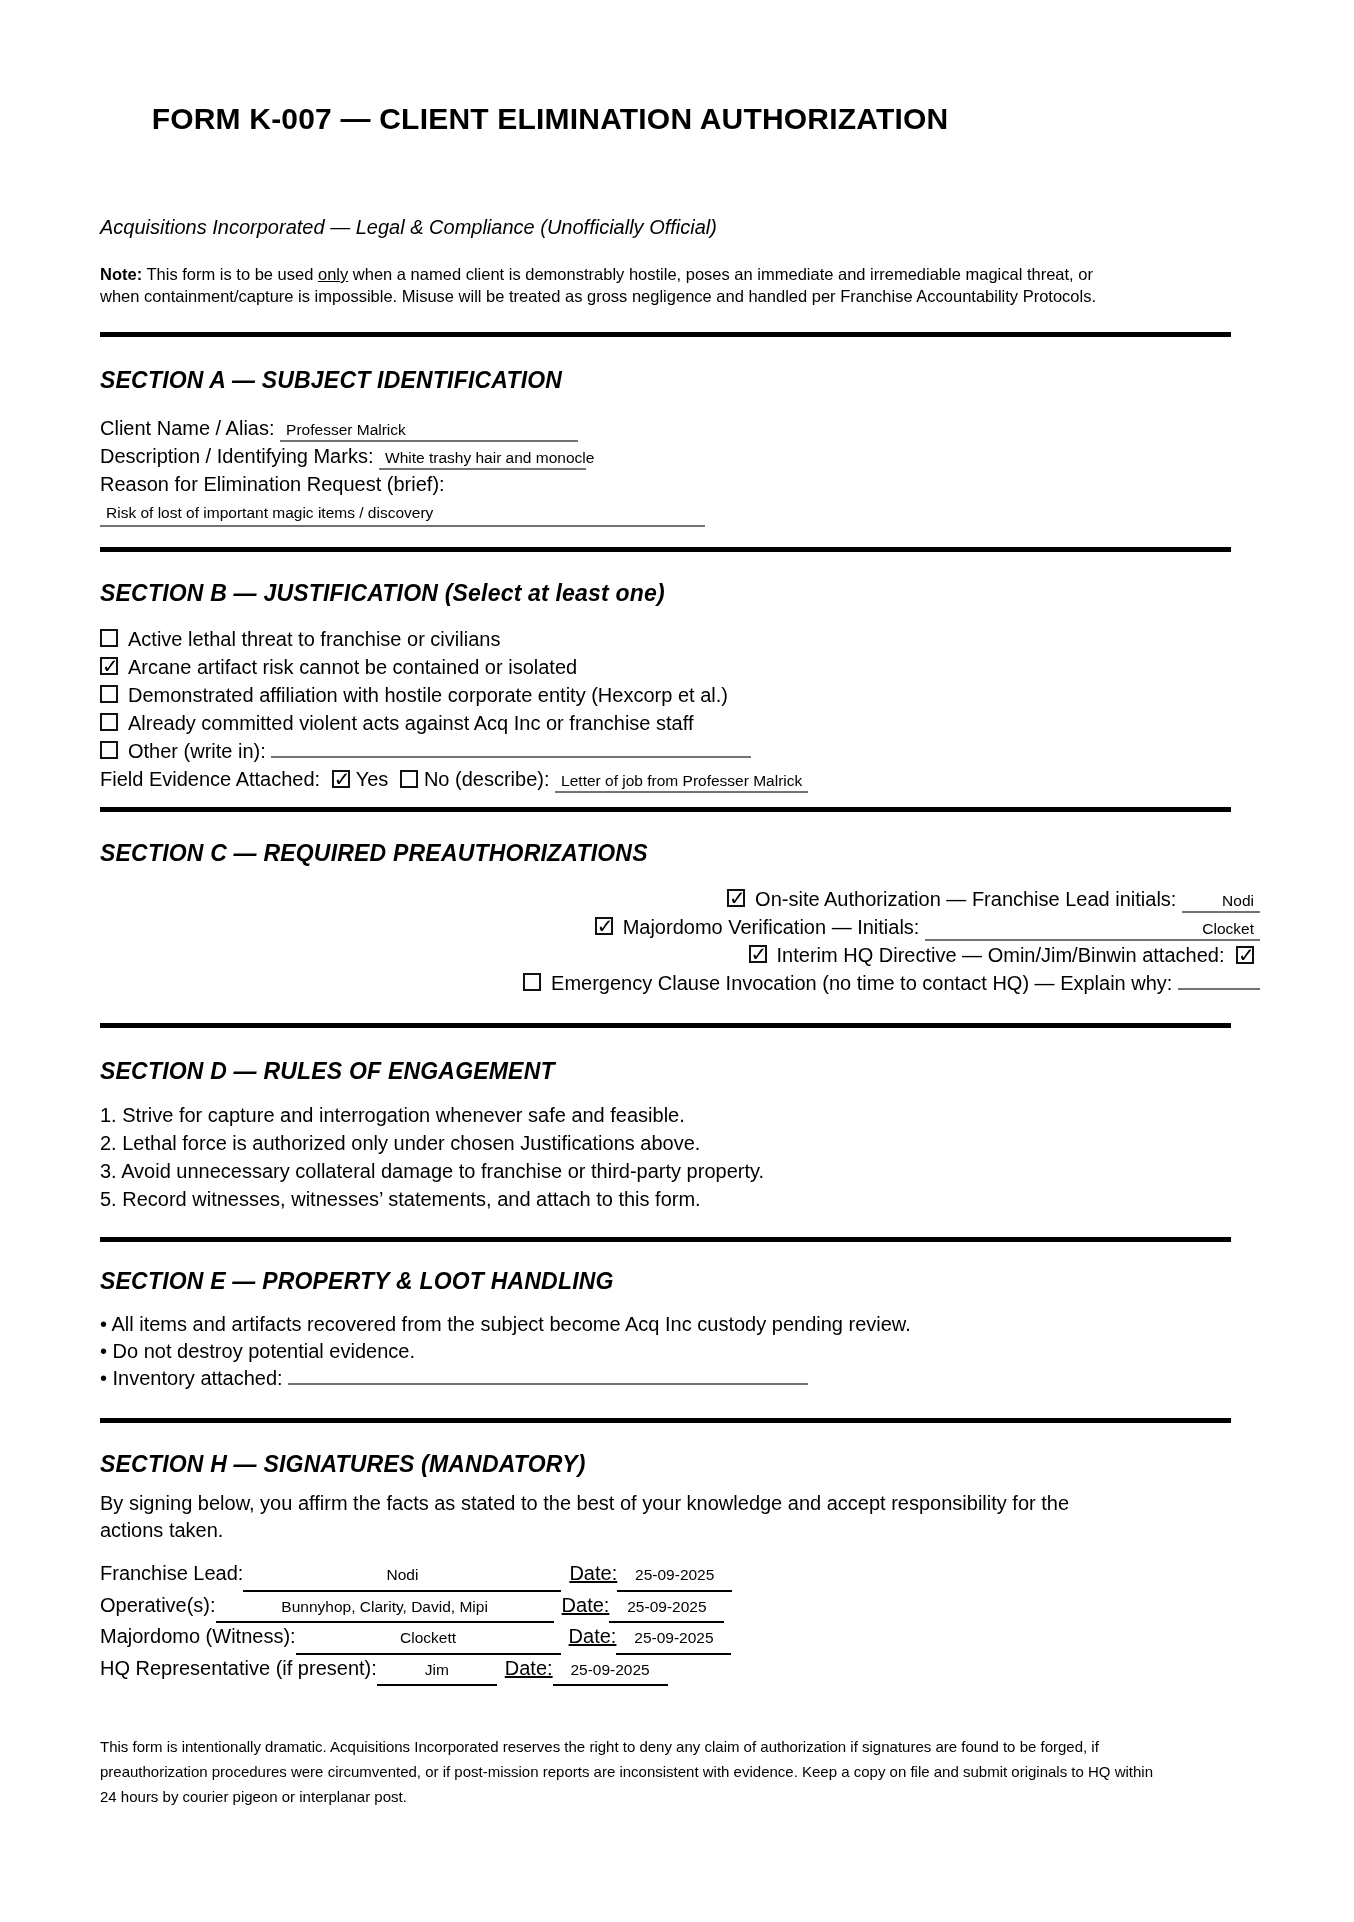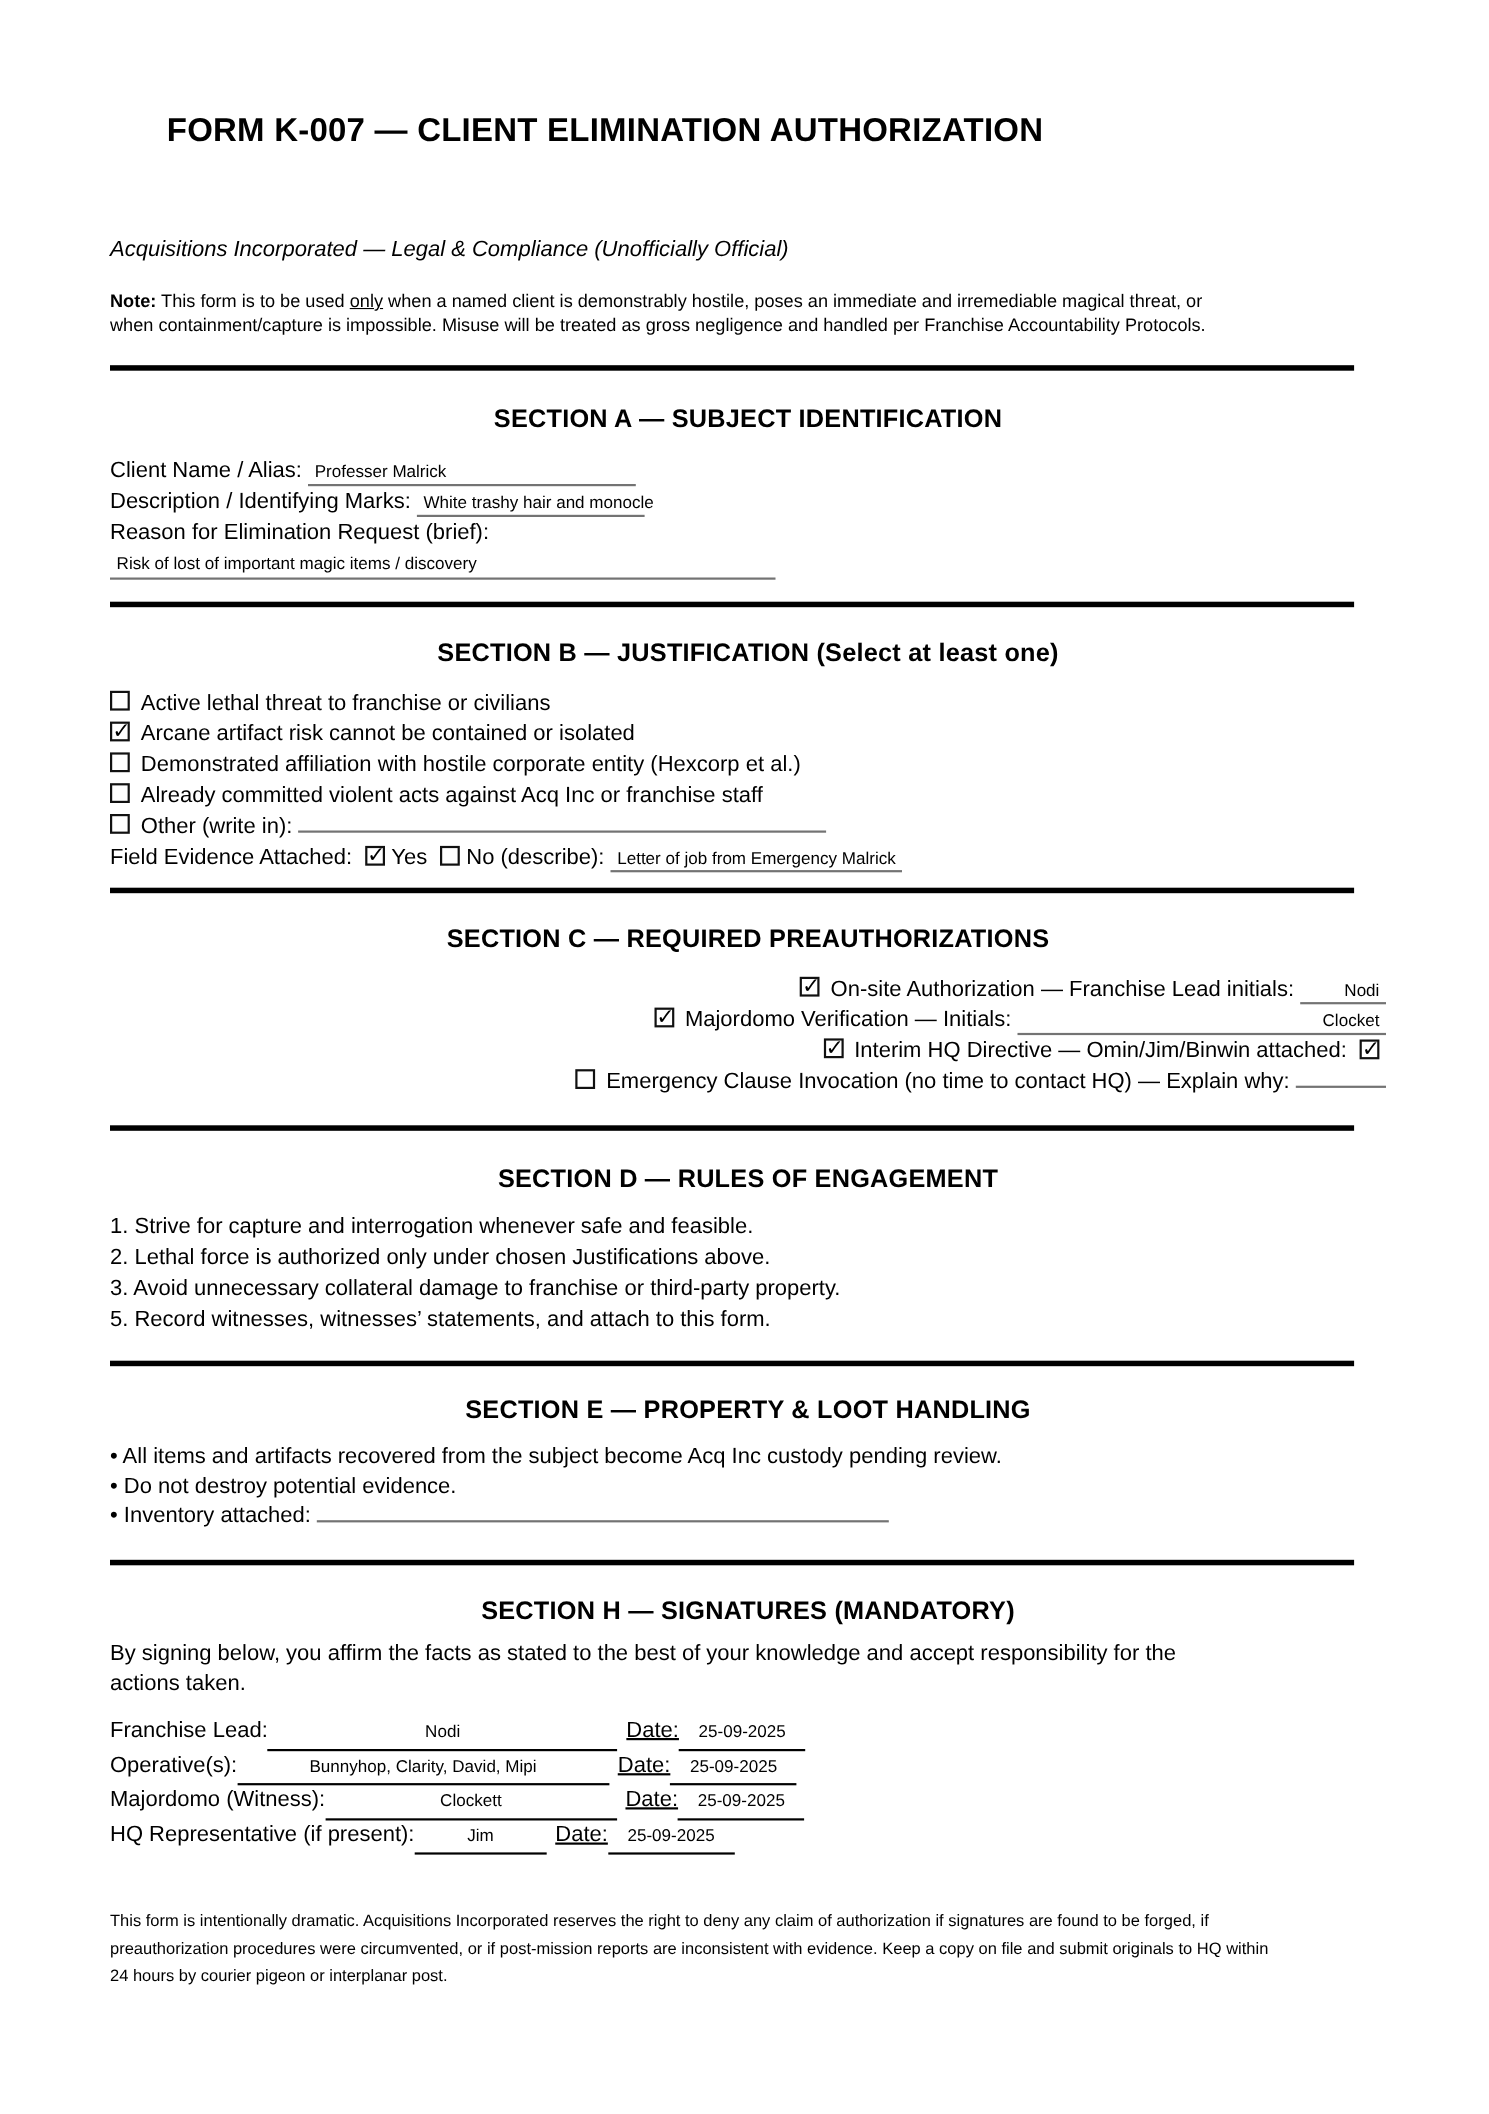--- a/index.html
+++ b/index.html
@@ -15,21 +15,21 @@
   .doc-title{
     padding-top:102px;width:900px;text-align:center;
     font-size:30px;font-weight:700;letter-spacing:.2px;
   }
   .subtitle{margin-top:80px;font-size:20px;font-style:italic;}
   .note{margin-top:24px;font-size:16.5px;line-height:22px;}
   .note b{font-weight:700;}
   .note .ul{text-decoration:underline;}
   .rule{width:1131px;height:5px;background:#000;border:none;margin:0;}
   .r1{margin-top:25px;}
-  .sec-head{font-size:23px;font-weight:700;letter-spacing:.2px;text-align:center;}
+  .sec-head{font-size:23px;font-weight:700;font-style:italic;letter-spacing:.2px;}
   .h-a{margin-top:30px;}
   .row{font-size:20px;line-height:24px;}
   .secA .row{margin-top:2px;}
   .secA{margin-top:22px;}
   
   .fill{
     display:inline-block;border-bottom:2px solid #737373;
     font-size:15.5px;line-height:18px;vertical-align:baseline;
     padding:0 6px 1px 6px;box-sizing:border-box;white-space:nowrap;
   }
@@ -132,21 +132,21 @@
         <span class="cb"></span><span>Already committed violent acts against Acq Inc or franchise staff</span>
       </div>
       <div class="cb-row">
         <span class="cb"></span><span>Other (write in):</span>
         <span class="fill fill-other"></span>
       </div>
       <div class="cb-row">
         <span>Field Evidence Attached:</span>
         <span class="cb cb-inline checked"></span><span>Yes</span>
         <span class="cb cb-inline"></span><span>No (describe):</span>
-        <span class="fill fill-evidence">Letter of job from Emergency Malrick</span>
+        <span class="fill fill-evidence">Letter of job from Professer Malrick</span>
       </div>
     </div>
 
     <div class="rule r3"></div>
 
     <div class="sec-head h-c">SECTION C — REQUIRED PREAUTHORIZATIONS</div>
     <div class="secC-items">
       <div class="cb-row">
         <span class="cb checked"></span><span>On-site Authorization — Franchise Lead initials:</span>
         <span class="fill fill-initials">Nodi</span>

